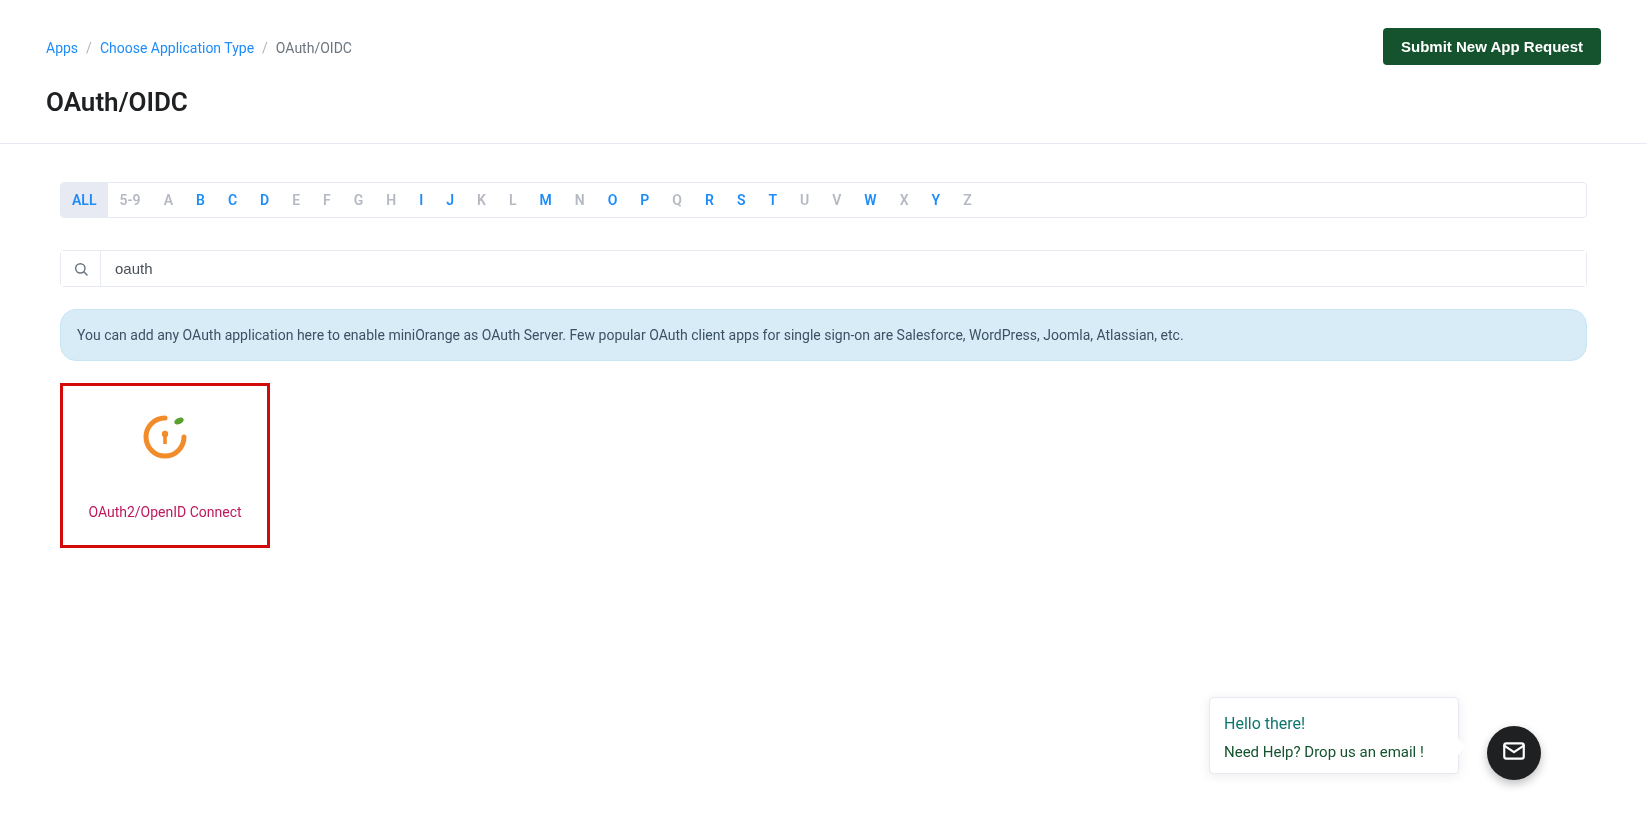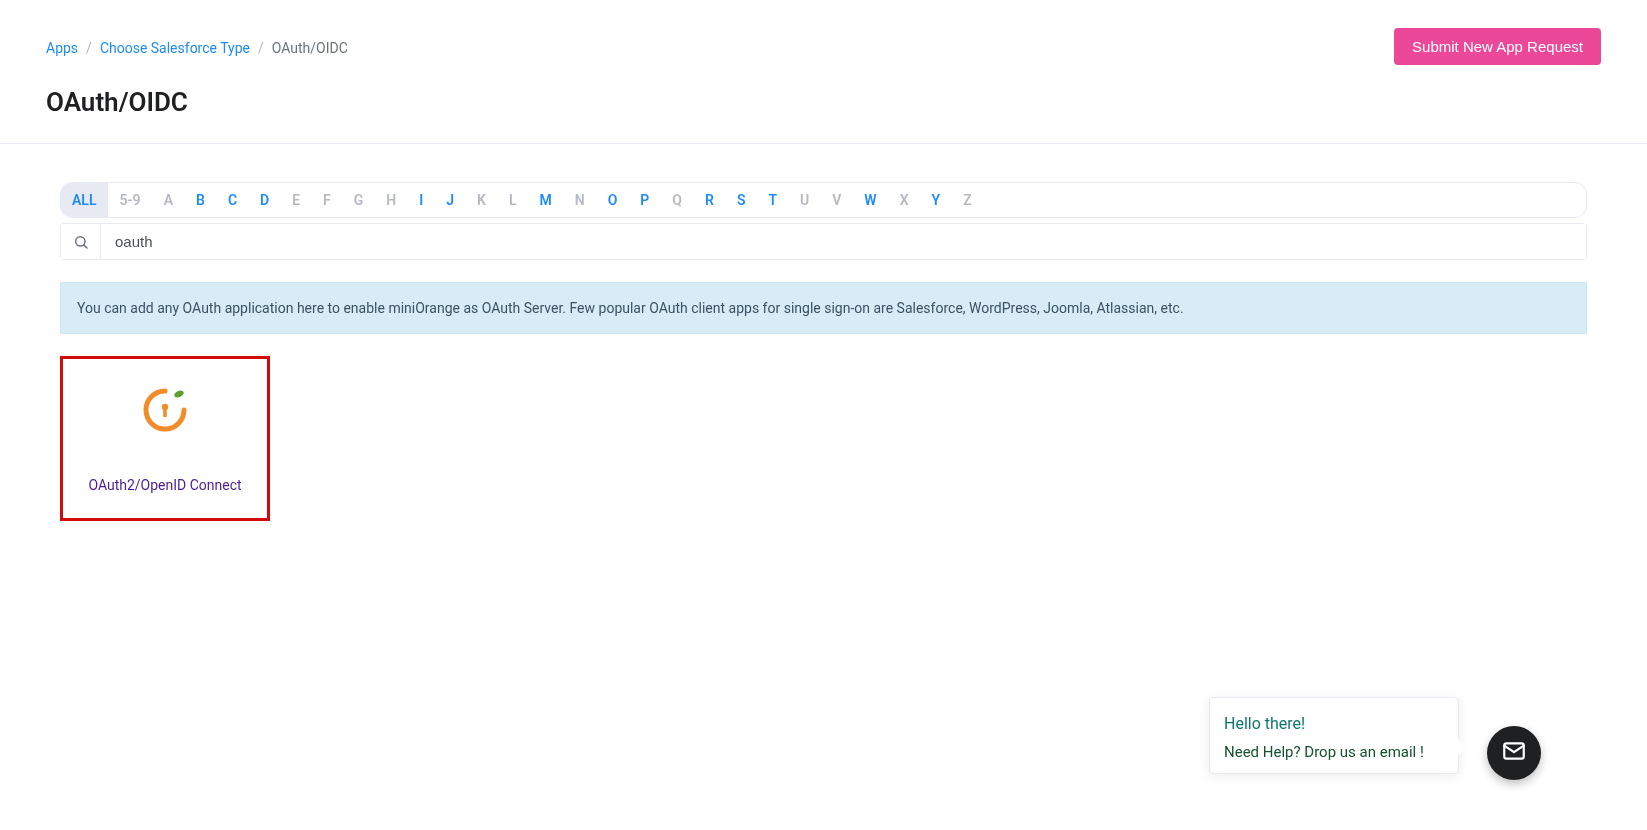--- a/index.html
+++ b/index.html
@@ -35,68 +35,68 @@
       color: #1d8cf8;
       text-decoration: none;
     }
     .breadcrumb .sep {
       color: #adb5bd;
     }
     .breadcrumb .current {
       color: #6c757d;
     }
     .submit-btn {
-      background: #ec4899;
+      background: #14532d;
       color: #fff;
       border: none;
       padding: 10px 18px;
       border-radius: 4px;
       font-size: 15px;
       cursor: pointer;
-      font-weight: 400;
+      font-weight: 700;
     }
     .page-title {
       font-size: 26px;
       font-weight: 600;
       color: #1e2022;
       margin-top: 22px;
     }
     .hr-line {
       border: none;
       border-top: 1px solid #e7eaf3;
       margin-top: 26px;
     }
     .content-area {
       padding: 38px 60px 0 60px;
     }
     .alpha-filter {
       display: flex;
       border: 1px solid #e7eaf3;
-      border-radius: 12px;
+      border-radius: 4px;
       overflow: hidden;
     }
     .alpha-item {
       padding: 9px 11px;
       font-size: 14px;
       font-weight: 600;
       cursor: pointer;
       color: #1d8cf8;
       border-right: 1px solid transparent;
     }
     .alpha-item.active {
       background: #e7eaf3;
       color: #1d8cf8;
     }
     .alpha-item.disabled {
       color: #b5b9c2;
       cursor: default;
     }
     .search-wrap {
       display: flex;
-      margin-top: 5px;
+      margin-top: 32px;
       border: 1px solid #e7eaf3;
       border-radius: 4px;
     }
     .search-icon-box {
       width: 40px;
       display: flex;
       align-items: center;
       justify-content: center;
       border-right: 1px solid #e7eaf3;
       background: #fff;
@@ -106,42 +106,42 @@
       border: none;
       padding: 9px 14px;
       font-size: 15px;
       outline: none;
       color: #495057;
     }
     .info-banner {
       margin-top: 22px;
       background: #d7ecf7;
       border: 1px solid #c9e5f4;
-      border-radius: 2px;
+      border-radius: 16px;
       padding: 17px 16px;
       font-size: 14px;
       color: #3b5265;
     }
     .app-card {
       margin-top: 22px;
       width: 210px;
       height: 165px;
       border: 3px solid #d20a0a;
       display: flex;
       flex-direction: column;
       align-items: center;
       justify-content: center;
       cursor: pointer;
     }
     .app-logo {
       margin-bottom: 38px;
     }
     .app-card-label {
       font-size: 14px;
-      color: #4c1d95;
+      color: #be185d;
       text-align: right;
     }
     .chat-popup {
       position: absolute;
       bottom: 56px;
       right: 188px;
       width: 250px;
       background: #fff;
       border: 1px solid #e7eaf3;
       border-radius: 4px;
@@ -183,21 +183,21 @@
     }
   </style>
 </head>
 <body>
 
 <div class="container">
   <div class="top-row">
     <div class="breadcrumb">
       <a href="#">Apps</a>
       <span class="sep">/</span>
-      <a href="#">Choose Salesforce Type</a>
+      <a href="#">Choose Application Type</a>
       <span class="sep">/</span>
       <span class="current">OAuth/OIDC</span>
     </div>
     <button class="submit-btn">Submit New App Request</button>
   </div>
 
   <h1 class="page-title">OAuth/OIDC</h1>
 </div>
 
 <hr class="hr-line">

